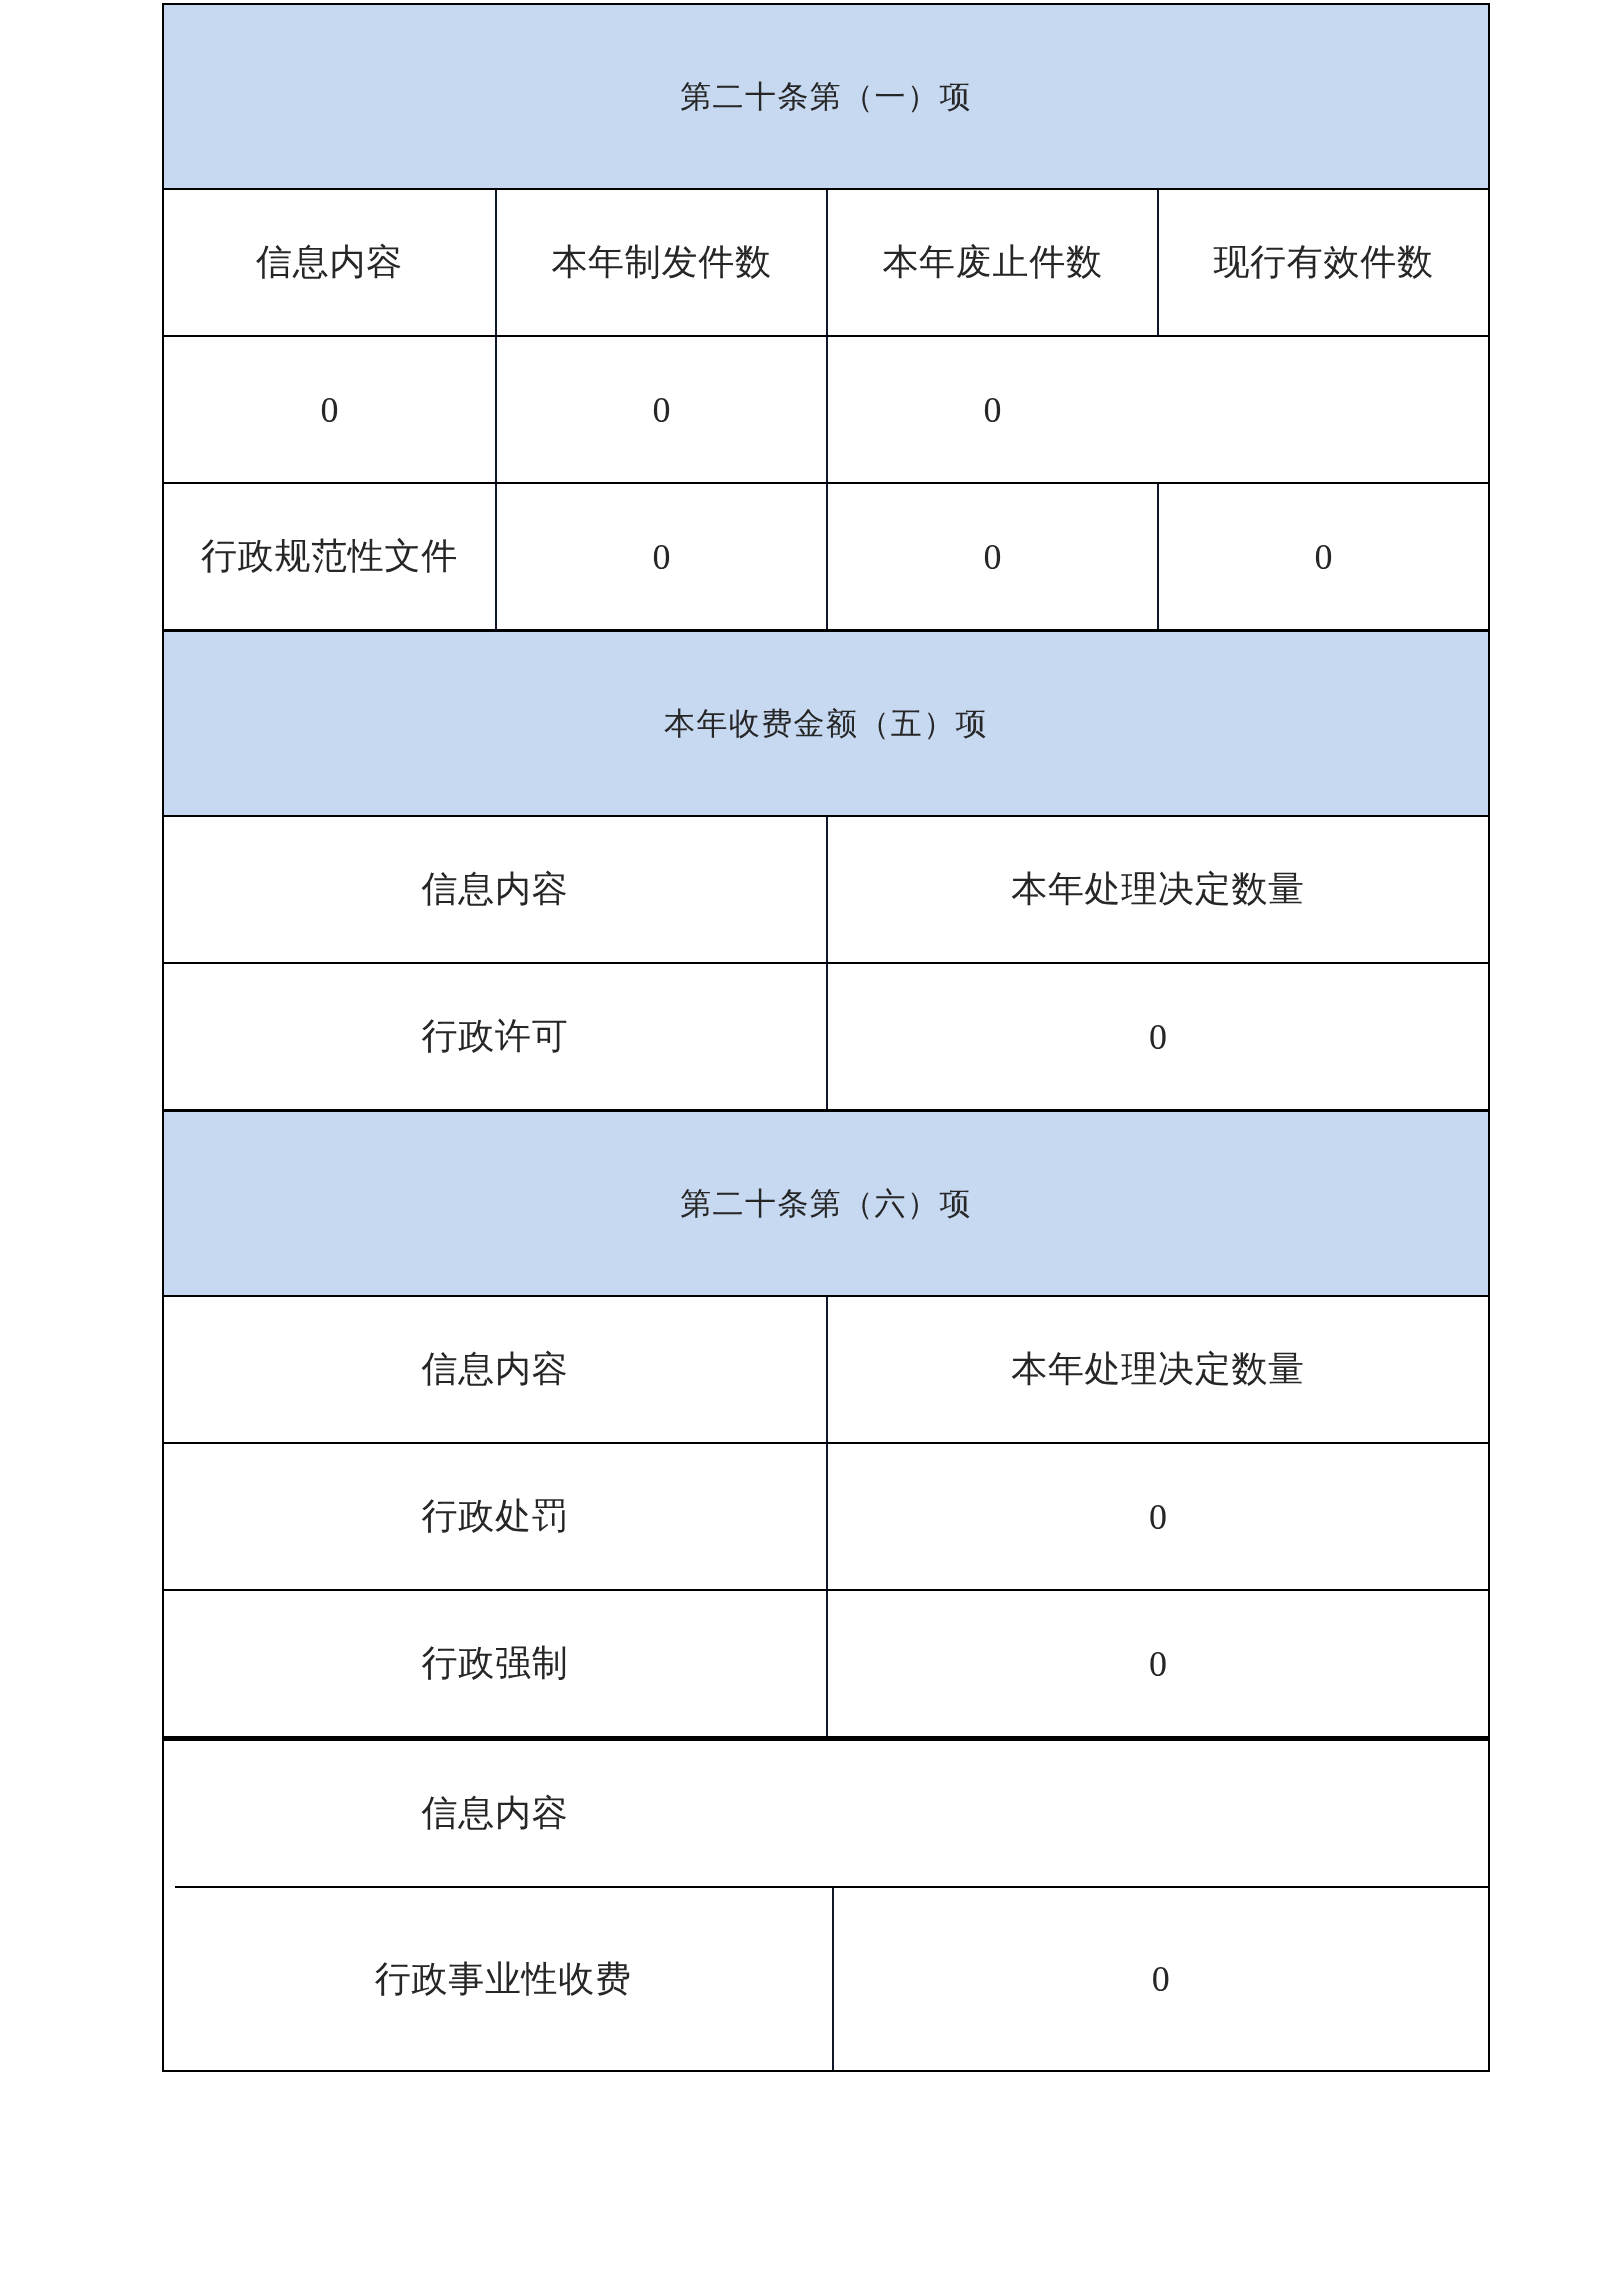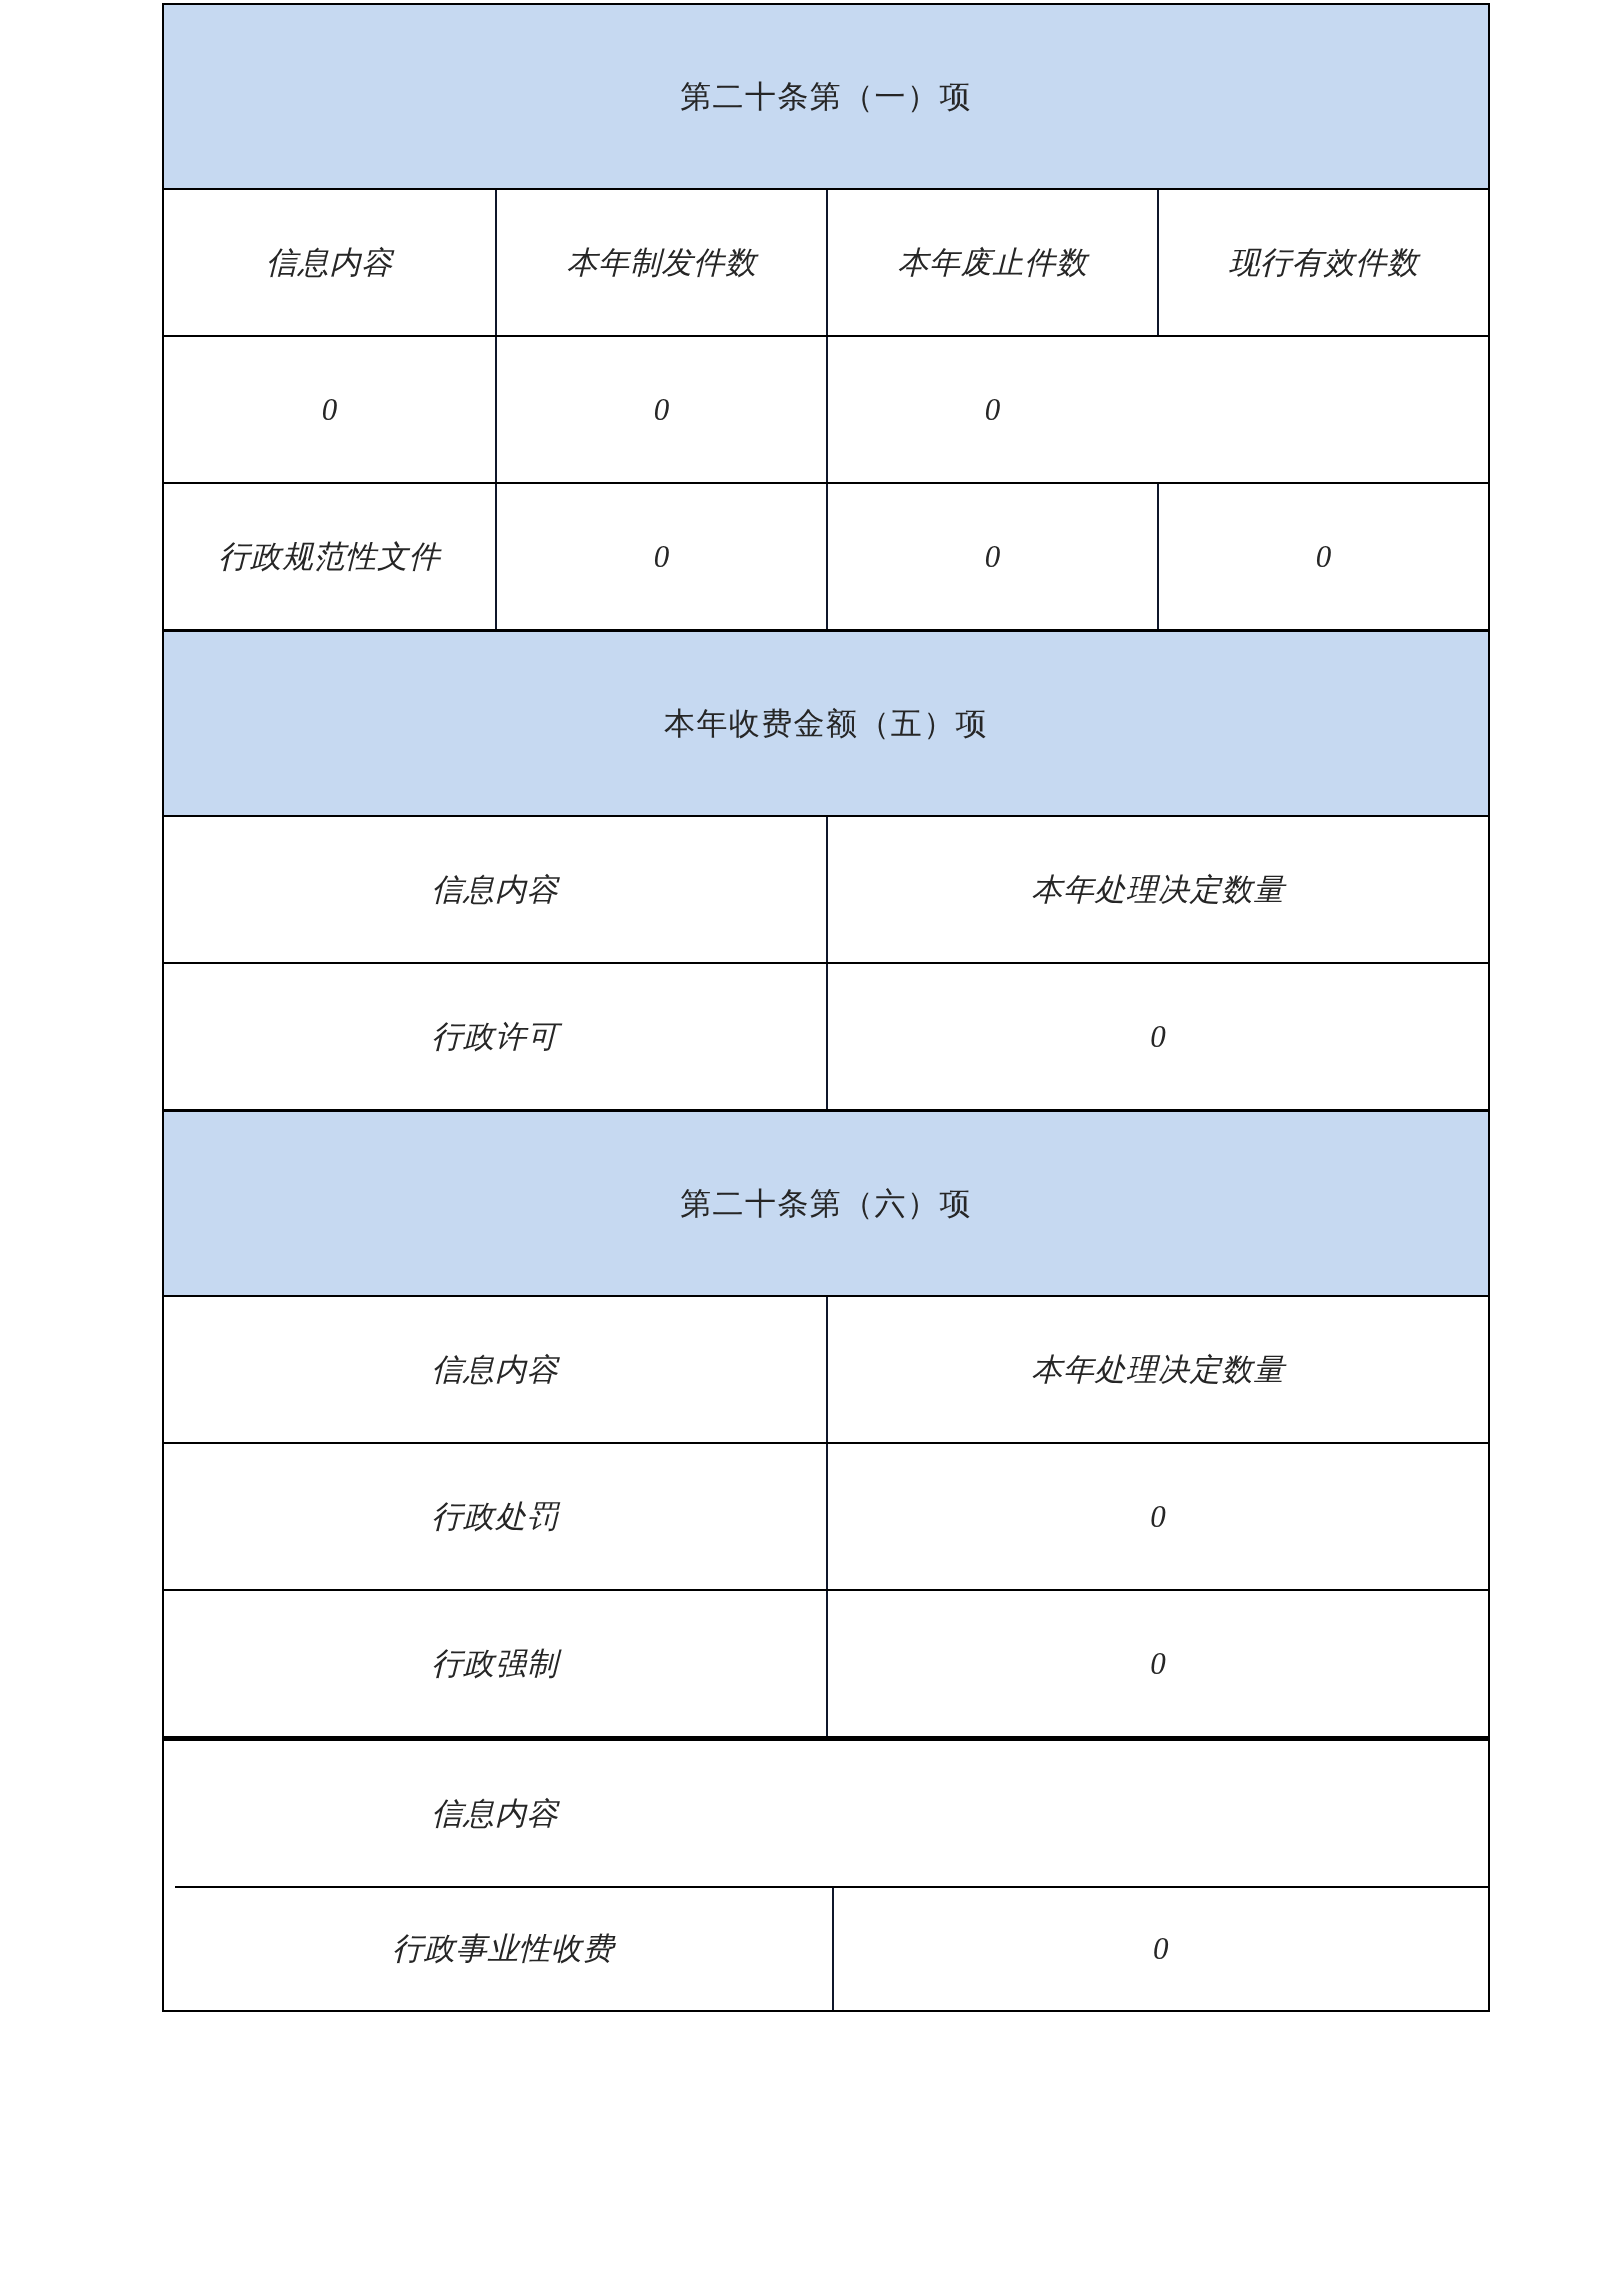--- a/index.html
+++ b/index.html
@@ -37,32 +37,31 @@
     font-size: 31px;
     letter-spacing: 1.4px;
   }
   .row {
     display: flex;
     height: 147px;
     border-top: 2.7px solid #000000;
     box-sizing: border-box;
   }
   .row.tall {
-    height: 124px;
+    height: 184px;
     margin-left: 11px;
   }
   .cell {
     display: flex;
     align-items: center;
     justify-content: center;
     box-sizing: border-box;
-    font-size: 31px;
+    font-size: 36px;
     letter-spacing: 0.7px;
     overflow: hidden;
-    font-style: italic;
   }
   .cell + .cell {
     border-left: 2px solid #0f172a;
   }
   .cols4 .cell { width: 25%; }
   .cols2 .cell { width: 50%; }
   .value {
     font-family: "Liberation Serif", serif;
     letter-spacing: 0;
   }

